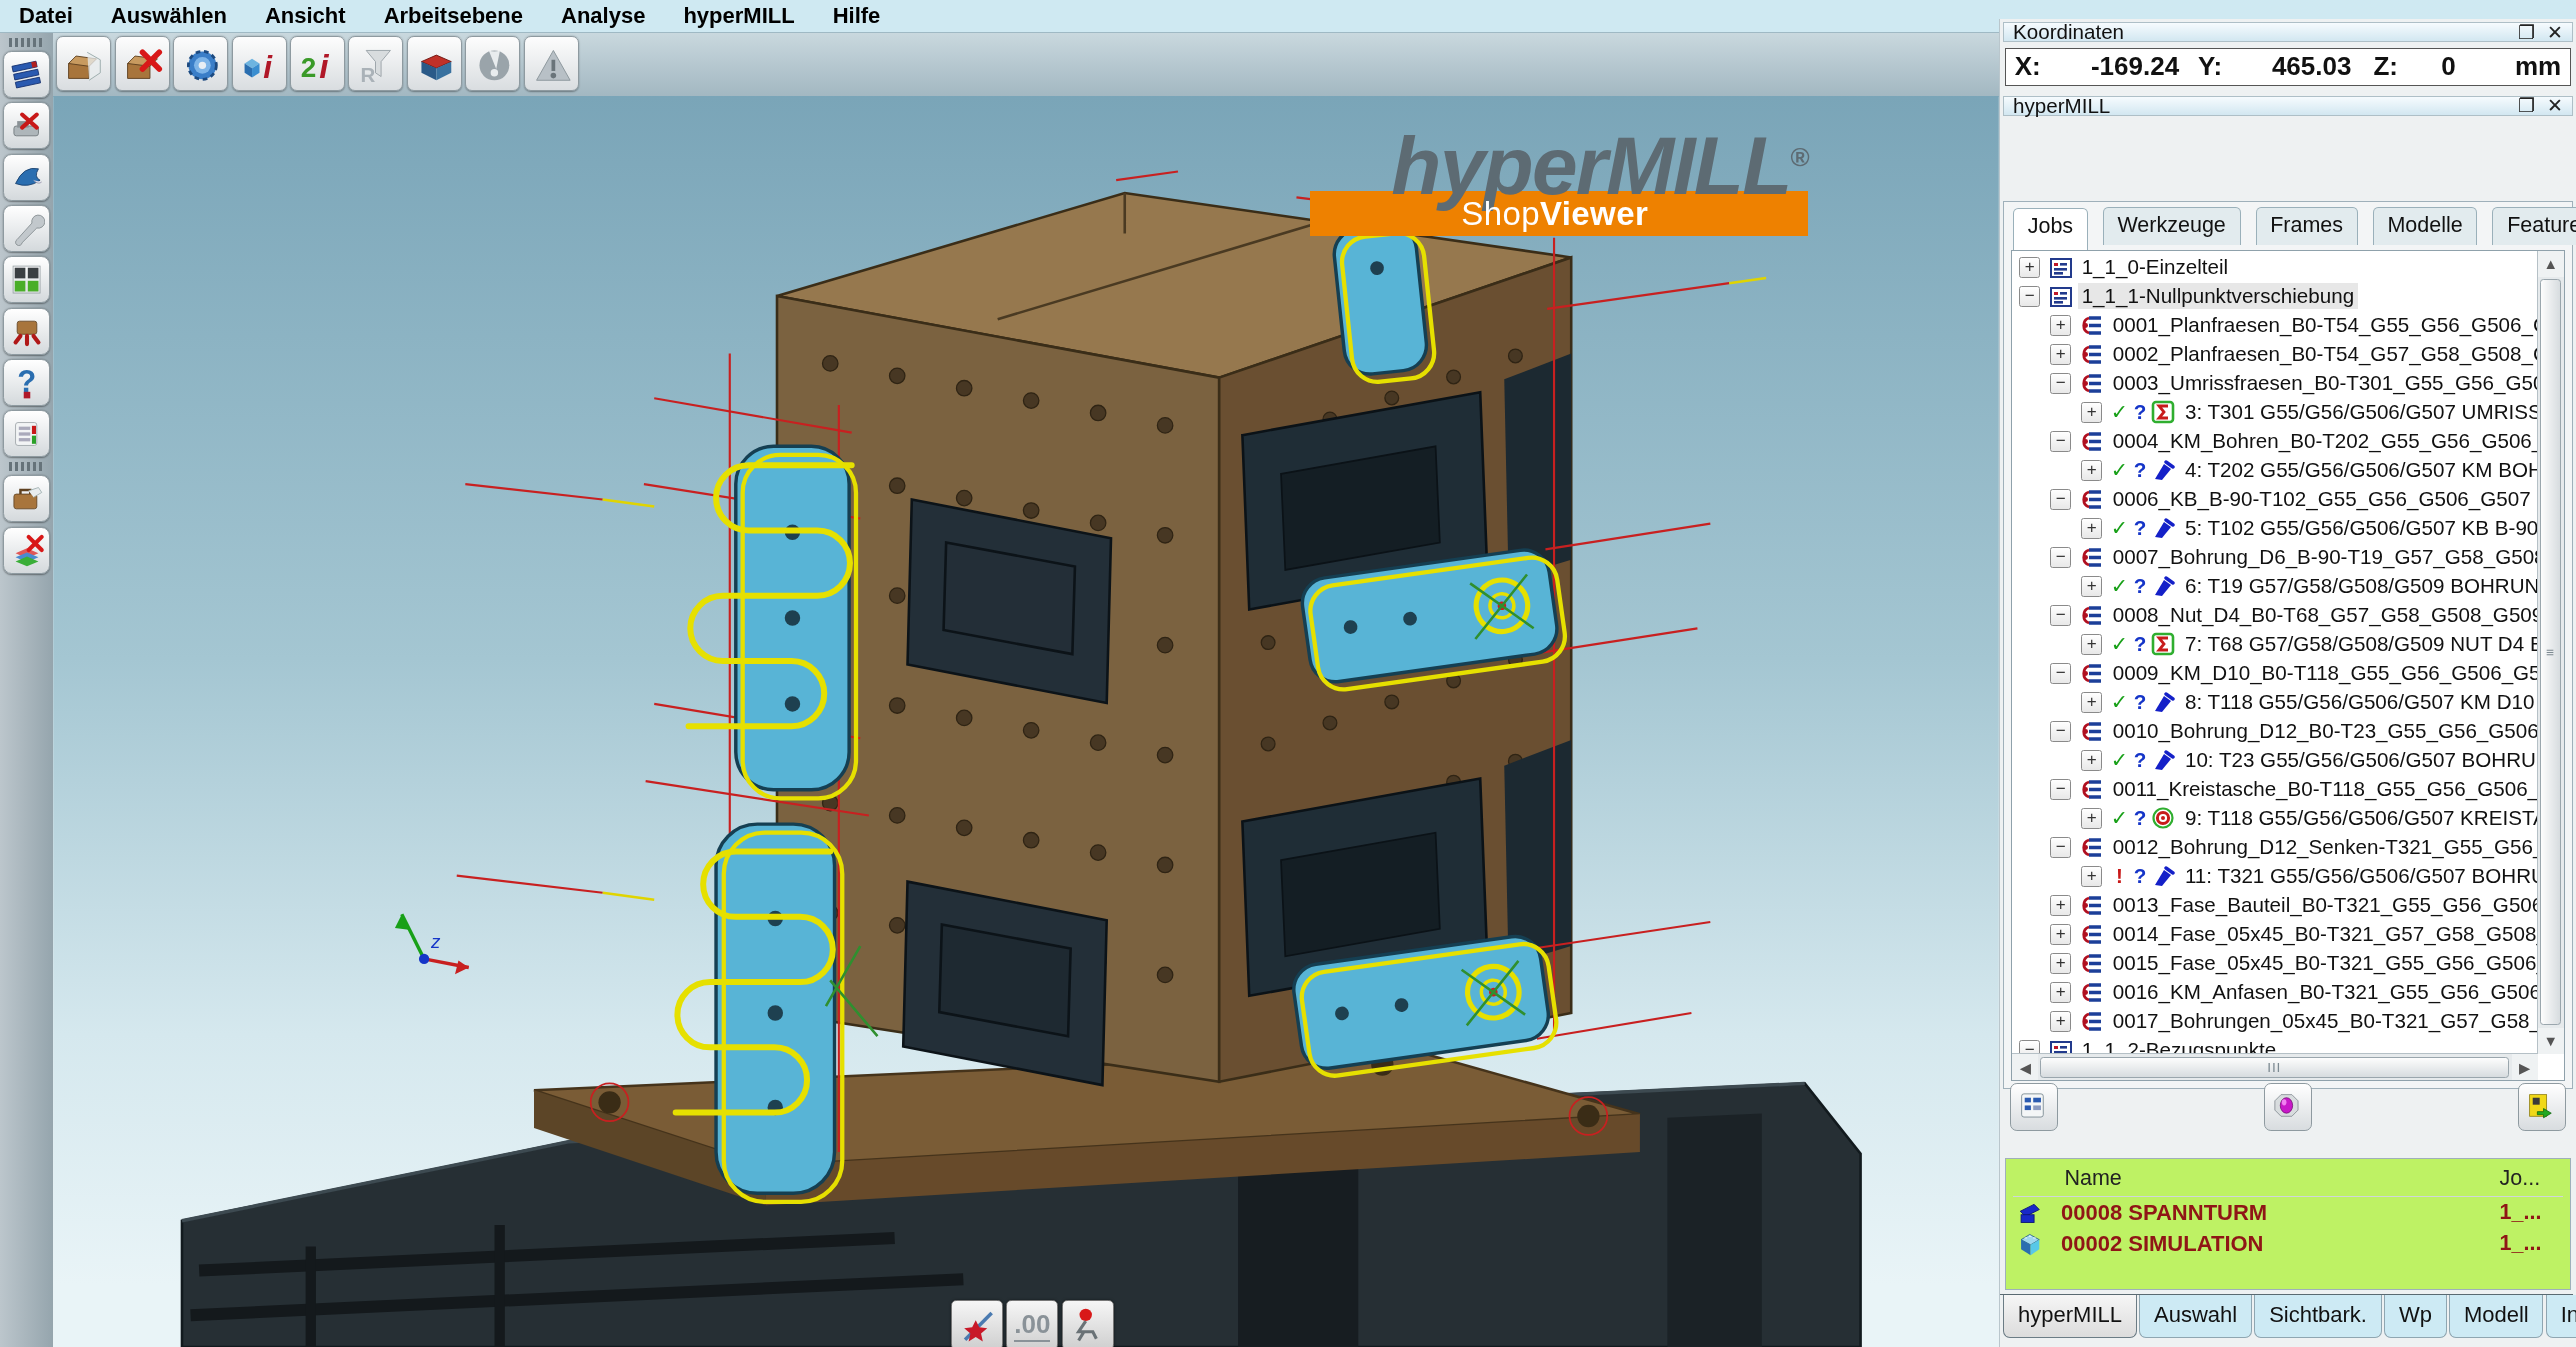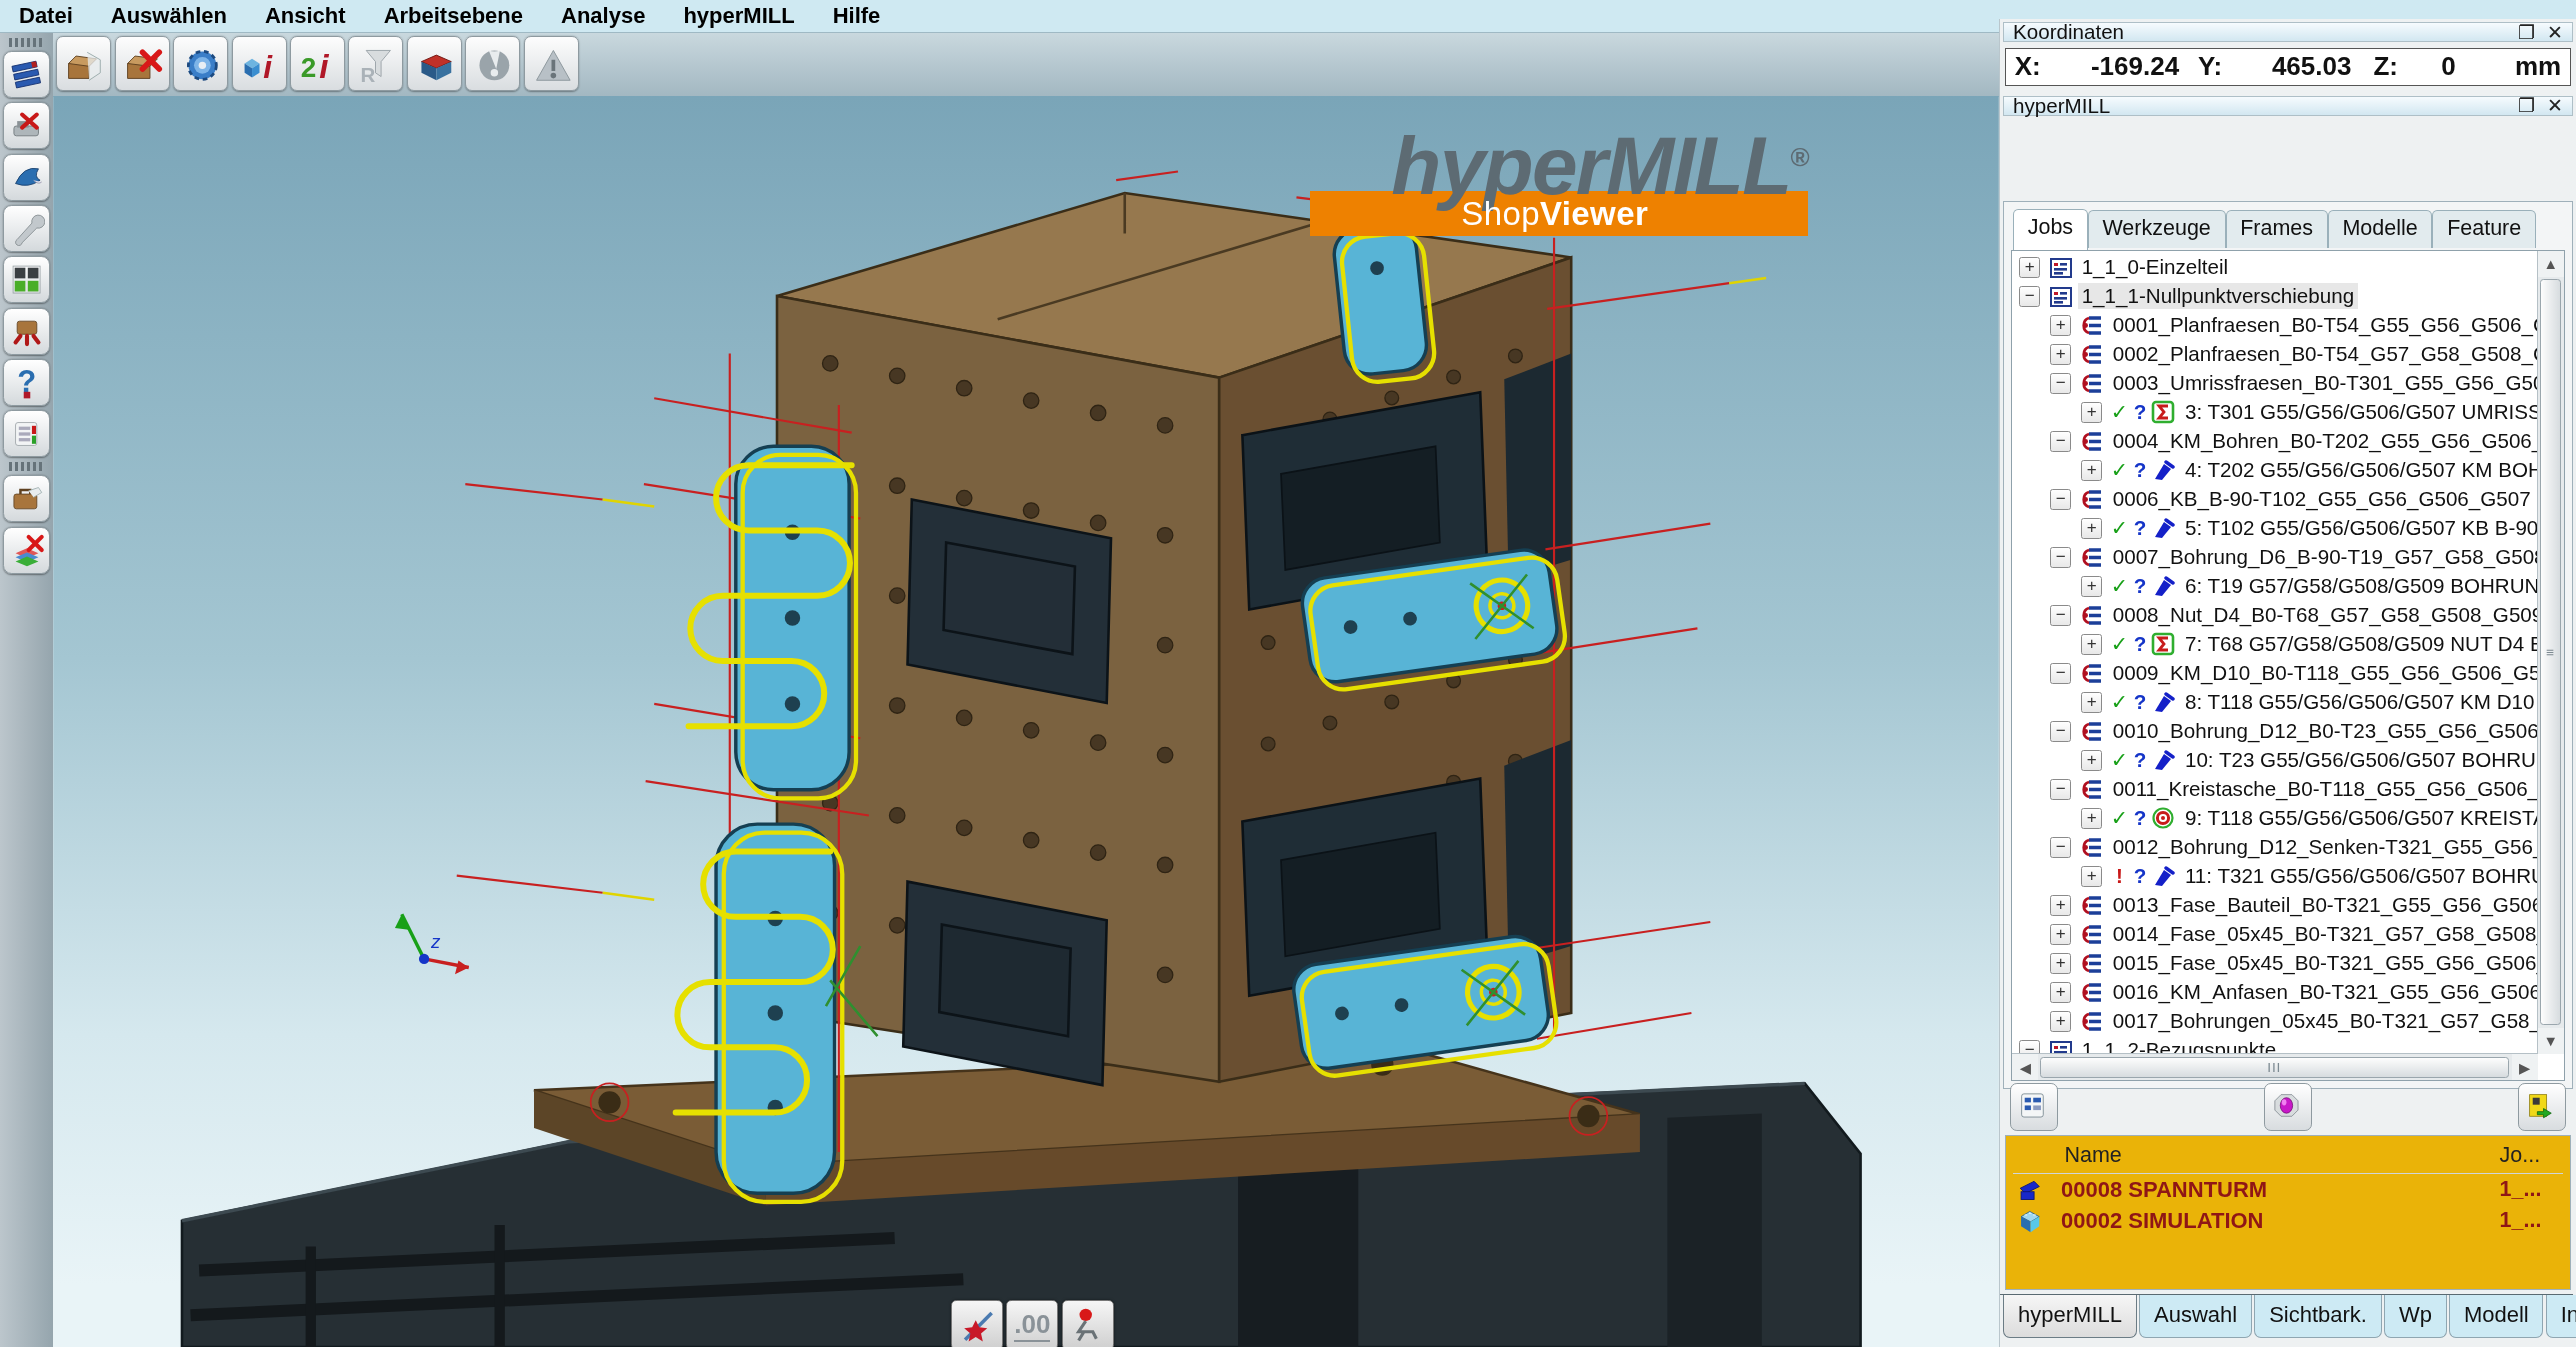--- a/index.html
+++ b/index.html
@@ -49,21 +49,21 @@
   .ptitle{height:20px;background:linear-gradient(#f6fbfe,#d2e7f1);border:0.9px solid #aebfc7;
           display:flex;align-items:center;padding:0 8.6px;box-sizing:border-box;margin:3.4px 3.4px 0 3.4px;}
   .ptitle .t{flex:1;font-size:20.6px;color:#111;}
   .ptitle .wbtn{font-size:19px;color:#222;margin-left:12px;cursor:default;}
   #coordfield{margin:5.2px 5.2px 0 5.2px;height:38px;border:1.7px solid #555;background:#fff;
               display:flex;align-items:center;font-size:26px;font-weight:600;color:#111;
               padding:0 8.6px;box-sizing:border-box;}
   #coordfield span{display:inline-block;}
   #hm-body{position:absolute;left:3.4px;right:3.4px;top:182px;bottom:258px;
            border:1.7px solid #9fb0ba;background:#f3f5f6;box-sizing:border-box;}
-  #hm-tabs{display:flex;align-items:center;height:43px;padding:5.2px 0 0 8.6px;gap:0;}
+  #hm-tabs{display:flex;align-items:flex-start;height:43px;padding:5.2px 0 0 8.6px;gap:15px;}
   .tab{font-size:21.5px;color:#111;padding:5.2px 13.7px 6.9px 13.7px;border:0.9px solid #9ab0ba;
        border-bottom:none;background:#e2ebee;border-radius:5.2px 5.2px 0 0;}
   .tab.active{background:#fff;position:relative;top:0.9px;height:29px;font-weight:normal;}
   #tree-wrap{position:absolute;left:6.9px;right:6.9px;top:48px;bottom:6.9px;border:1.7px solid #8fa1ab;
              background:#fff;box-sizing:border-box;}
   #tree{position:absolute;left:0;top:0;right:26px;bottom:26px;overflow:hidden;padding-top:1.7px;}
   .trow{display:flex;align-items:center;height:29px;white-space:nowrap;}
   .trow .exp{width:19px;height:19px;border:0.9px solid #8a8a8a;border-radius:2.6px;
              background:linear-gradient(#fff,#e8e8e8);font-size:17px;line-height:17px;
              text-align:center;color:#333;flex:none;margin-right:6.9px;}
@@ -87,22 +87,22 @@
           background:linear-gradient(#fdfdfd,#d7dcdf);}
   .gripmark{position:absolute;left:50%;top:50%;transform:translate(-50%,-50%);
             color:#7d8a92;font-size:13.7px;letter-spacing:0.9px;}
   
   #hm-btnrow{position:absolute;left:5.2px;right:5.2px;bottom:216px;height:48px;display:flex;
              justify-content:space-between;align-items:center;padding:0 5.2px;box-sizing:border-box;}
   .hmbtn{width:46px;height:46px;border:0.9px solid #8e9aa0;border-radius:6.9px;
          background:linear-gradient(#ffffff,#d8dcdf);display:flex;align-items:center;justify-content:center;}
   .hmbtn svg{width:34px;height:34px;}
   
-  #hm-table{position:absolute;left:5.2px;right:5.2px;bottom:57px;height:155px;border:1.7px solid #9fb0ba;
-            background:#eab308;box-sizing:border-box;padding:1.7px 6.9px;}
+  #hm-table{position:absolute;left:5.2px;right:5.2px;bottom:57px;height:132px;border:1.7px solid #9fb0ba;
+            background:#bef264;box-sizing:border-box;padding:1.7px 6.9px;}
   #hm-table .hdr{display:flex;font-size:21.5px;color:#222;border-bottom:0.9px solid #cfd6da;
                  padding:5.2px 3.4px;}
   #hm-table .hdr .c1{flex:1;padding-left:48px;}
   #hm-table .hdr .c2{width:60px;text-align:left;}
   .mrow{display:flex;align-items:center;height:31px;padding:0 3.4px;}
   .mrow .micon{width:29px;height:26px;margin-right:15.5px;flex:none;}
   .mrow .micon svg{width:27.5px;height:26px;}
   .mrow .mname{flex:1;font-size:22px;font-weight:bold;color:#8f1616;}
   .mrow .mjob{width:60px;font-size:21.5px;font-weight:bold;color:#8f1616;}
   

